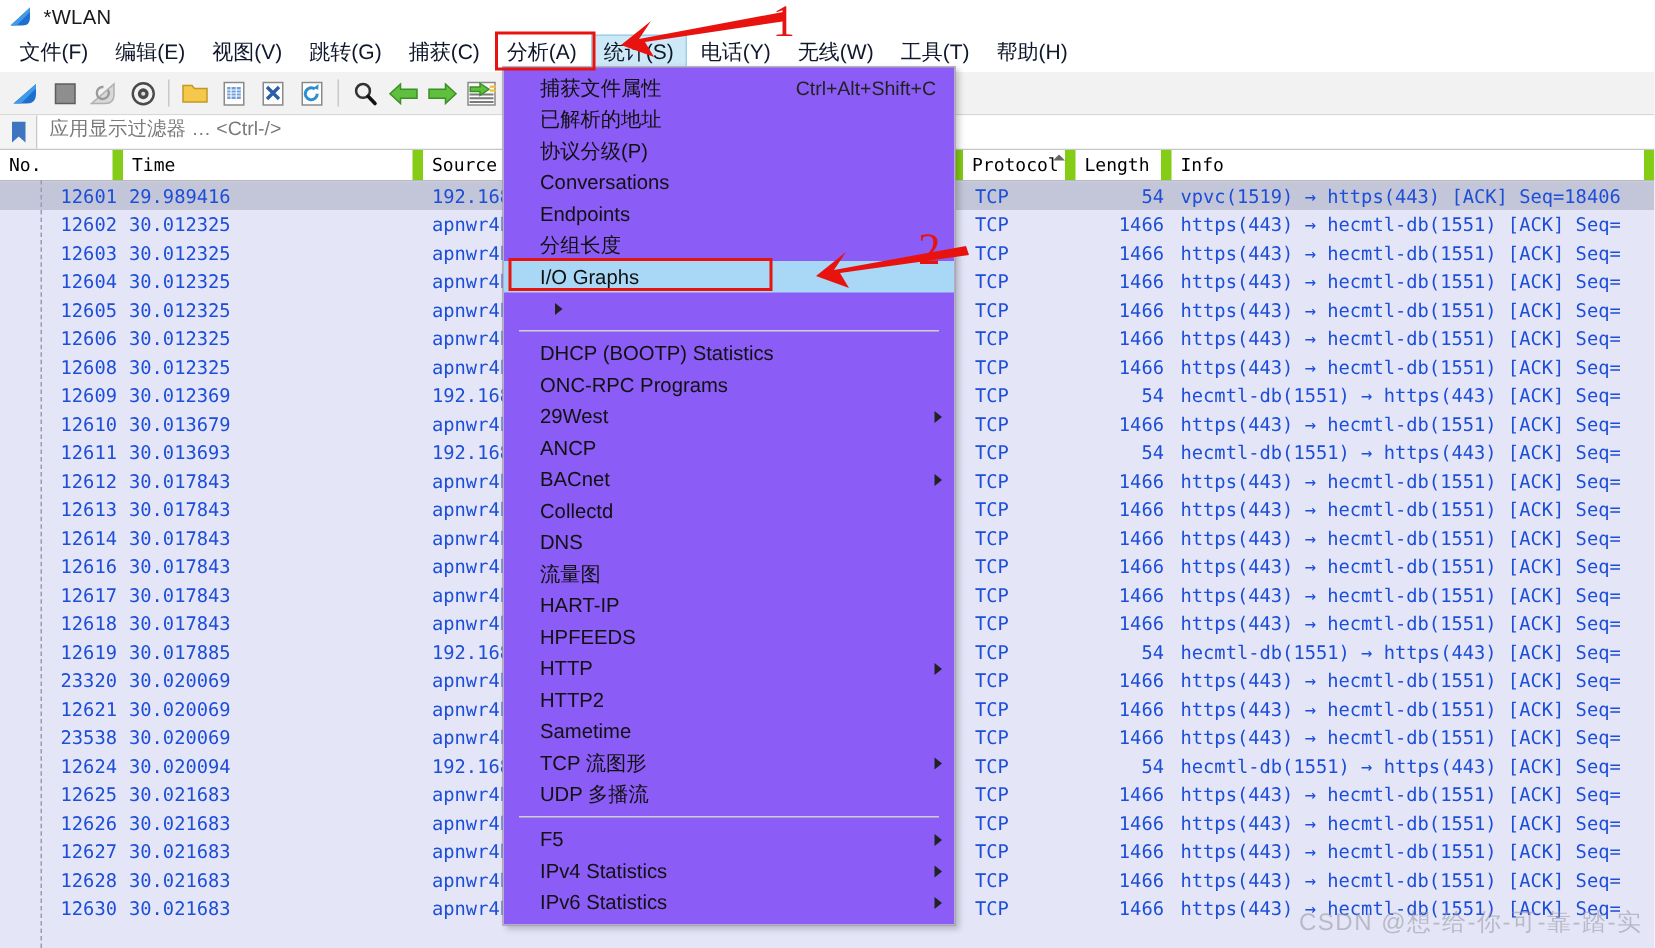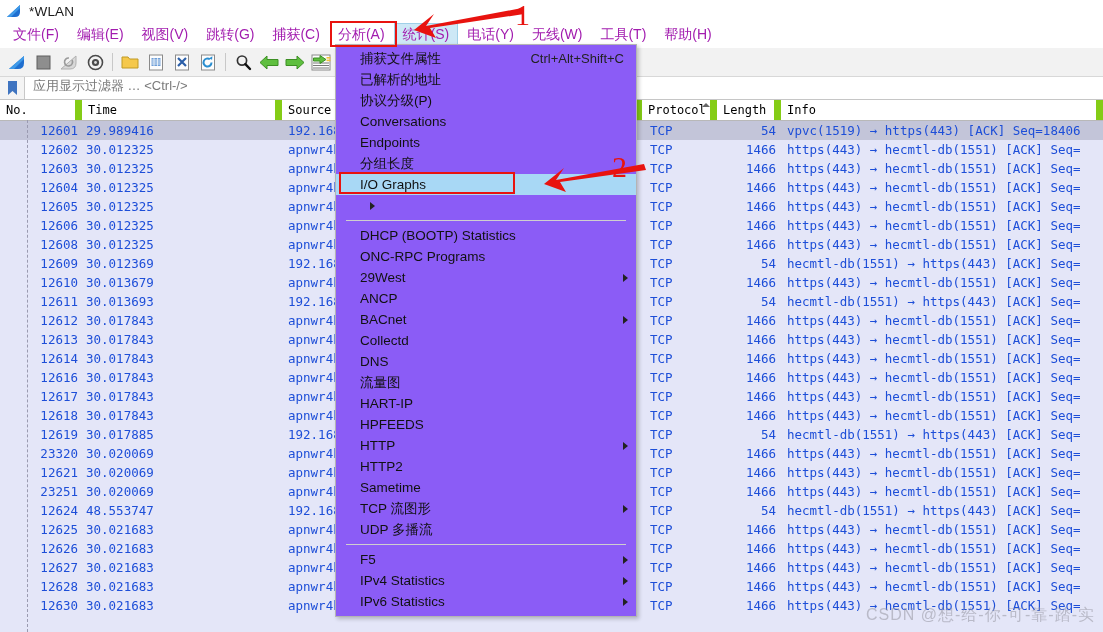--- a/index.html
+++ b/index.html
@@ -41,21 +41,21 @@
     height: 26px;
     display: flex;
     align-items: center;
     background: #ffffff;
     padding-left: 4px;
     position: relative;
   }
   .menu-item {
     padding: 3px 9px 4px 9px;
     font-size: 14px;
-    color: #a21caf;
+    color: #0f172a;
     white-space: nowrap;
     line-height: 17px;
   }
   .menu-item.open {
     background: #cde8f6;
     border: 1px solid #9fd0e8;
     padding: 2px 8px 3px 8px;
   }
 
   
@@ -512,30 +512,30 @@
       </div>
       <div class="prow">
         <div class="cell f-no">12621</div>
         <div class="cell f-time">30.020069</div>
         <div class="cell f-src">apnwr4hh.sche</div>
         <div class="cell f-prot">TCP</div>
         <div class="cell f-len">1466</div>
         <div class="cell f-info">https(443) → hecmtl-db(1551) [ACK] Seq=</div>
       </div>
       <div class="prow">
-        <div class="cell f-no">23251</div>
+        <div class="cell f-no">23538</div>
         <div class="cell f-time">30.020069</div>
         <div class="cell f-src">apnwr4hh.sche</div>
         <div class="cell f-prot">TCP</div>
         <div class="cell f-len">1466</div>
         <div class="cell f-info">https(443) → hecmtl-db(1551) [ACK] Seq=</div>
       </div>
       <div class="prow">
         <div class="cell f-no">12624</div>
-        <div class="cell f-time">48.553747</div>
+        <div class="cell f-time">30.020094</div>
         <div class="cell f-src">192.168.0.109</div>
         <div class="cell f-prot">TCP</div>
         <div class="cell f-len">54</div>
         <div class="cell f-info">hecmtl-db(1551) → https(443) [ACK] Seq=</div>
       </div>
       <div class="prow">
         <div class="cell f-no">12625</div>
         <div class="cell f-time">30.021683</div>
         <div class="cell f-src">apnwr4hh.sche</div>
         <div class="cell f-prot">TCP</div>

